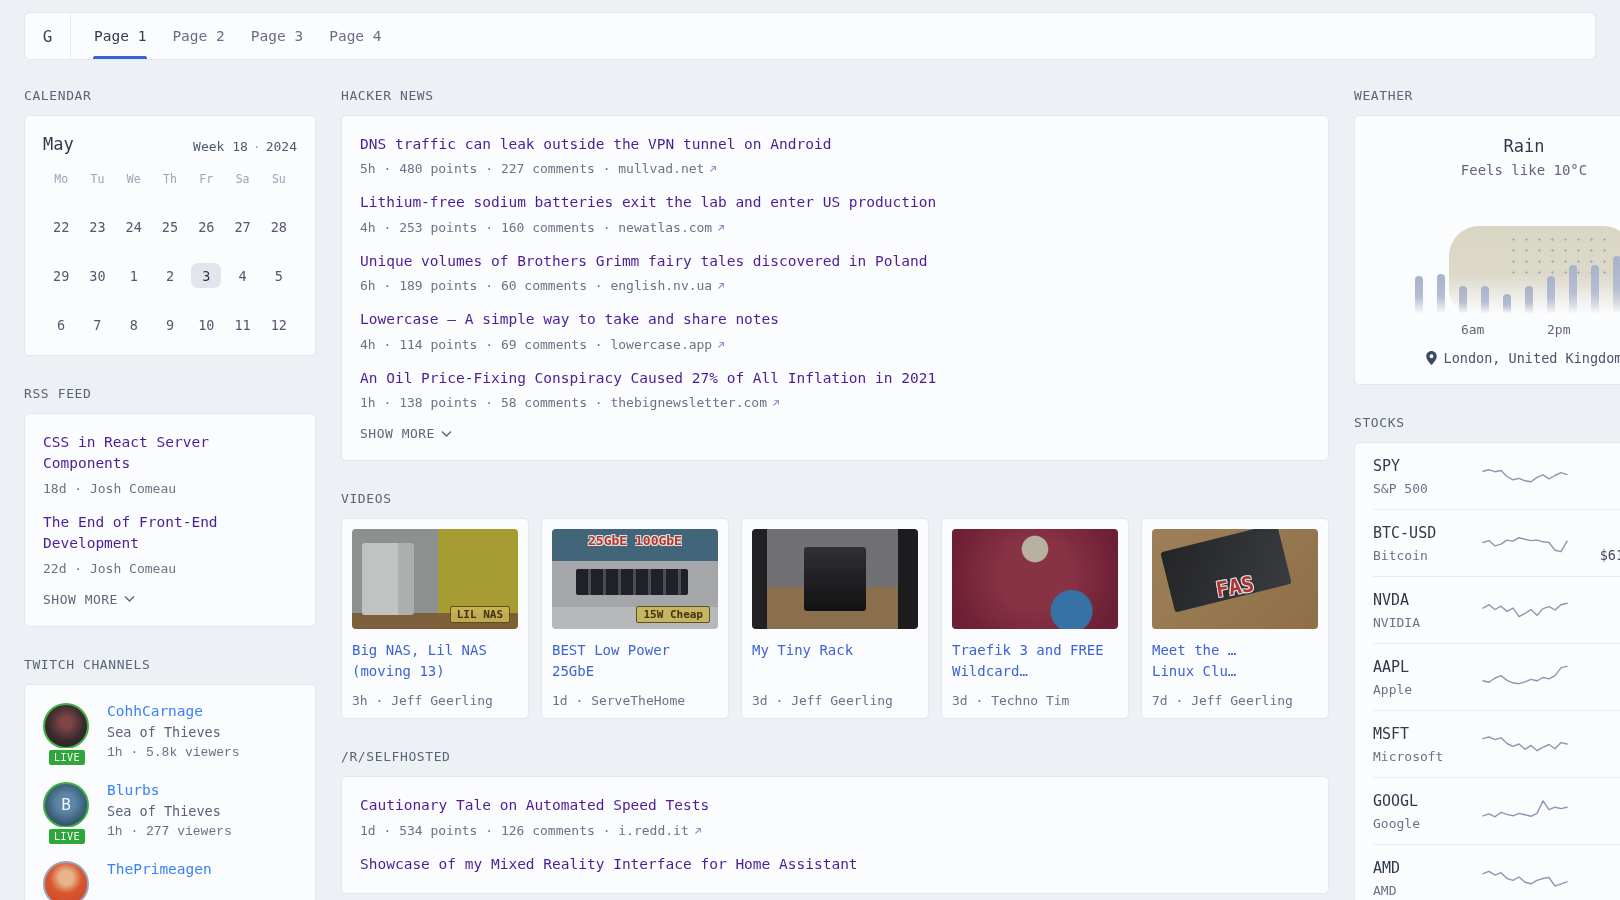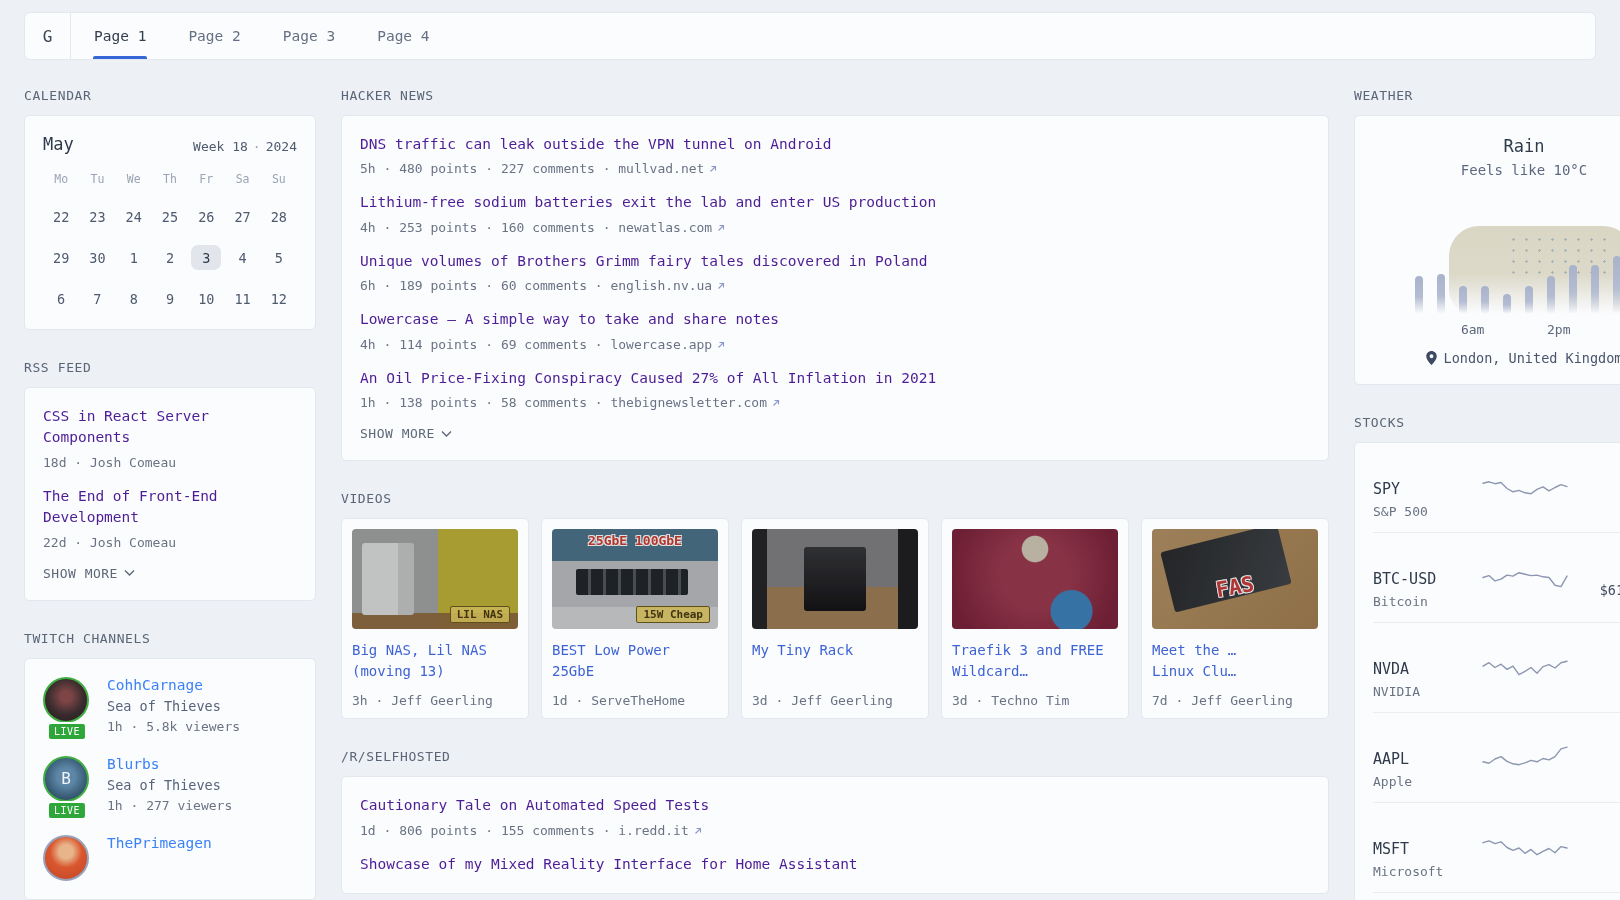--- a/index.html
+++ b/index.html
@@ -12,21 +12,21 @@
   
   .topbar {
     margin:12px 24px 0 24px; height:48px;
     background:#fbfcfe; border:1px solid #e3e7ee; border-radius:6px;
     display:flex; align-items:stretch;
   }
   .logo {
     width:46px; display:flex; align-items:center; justify-content:center;
     font-size:16px; color:#3a4556; border-right:1px solid #e6e9ef; cursor:pointer;
   }
-  .tabs { display:flex; gap:40px; padding-left:22px; }
+  .tabs { display:flex; gap:24px; padding-left:22px; }
   .tab {
     position:relative; display:flex; align-items:center; padding:0 1px;
     font-size:14.5px; color:#6470854; color:#667084; cursor:pointer; text-decoration:none;
   }
   .tab.active { color:#323d4e; }
   .tab.active::after {
     content:''; position:absolute; left:0; right:0; bottom:0; height:3px;
     background:#3566d6; border-radius:2px 2px 0 0;
   }
   
@@ -80,21 +80,21 @@
   .av-cohh { background:radial-gradient(circle at 50% 42%, #7e4546 0 16%, #3a2c2e 55%, #23191c 100%); }
   .av-blurbs { background:radial-gradient(circle at 50% 45%, #5d87a6 0 28%, #2e4f68 75%, #243d52 100%); }
   .av-prime { background:radial-gradient(circle at 50% 35%, #e8b48a 0 20%, #d9572f 46%, #c04524 100%); }
   .live-badge {
     position:absolute; left:50%; transform:translateX(-50%); bottom:-7px;
     background:#2ea63a; color:#fff; font-size:10px; letter-spacing:.5px;
     padding:2px 5px; border-radius:4px; border:2px solid #fbfcfe;
   }
   .tw-name { font-size:14.5px; color:#3b82f6; }
   .tw-cat { font-size:13.5px; color:#57637a; margin-top:5px; }
-  .tw-meta { font-size:13px; color:#6a7384; margin-top:5px; }
+  .tw-meta { font-size:13px; color:#6a7384; margin-top:5px;font-family:Liberation Mono, monospace; }
   
   .vrow { display:flex; gap:12px; overflow:hidden; }
   .vcard {
     flex:none; width:188px; height:201px; background:#fbfcfe;
     border:1px solid #e3e7ee; border-radius:5px; padding:10px;
     display:flex; flex-direction:column;
   }
   .thumb {
     position:relative; height:100px; border-radius:4px; overflow:hidden;
     filter:brightness(.88) saturate(.92);
@@ -148,21 +148,21 @@
   .whours { position:relative; height:16px; margin-top:8px; }
   .whour { position:absolute; transform:translateX(-50%); font-size:13px; color:#5d687c; }
   .wloc { margin-top:12px; display:flex; justify-content:center; align-items:center; gap:7px;
           font-size:13.5px; color:#49556b; }
   .pin { fill:#3c4961; }
   
   .stocks-card { padding:0 18px; }
   .srow { display:flex; align-items:center; padding:13px 0; cursor:pointer; }
   .srow + .srow { border-top:1px solid #e9ecf1; }
   .sleft { width:106px; flex:none; }
-  .ssym { font-size:15px; color:#2f3a4b;margin-top:24px; }
+  .ssym { font-size:15px; color:#2f3a4b; }
   .sname { font-size:13px; color:#6a7384; margin-top:6px; }
   .sspark { flex:1; display:flex; justify-content:center; }
   .sright { width:110px; flex:none; text-align:right; }
   .schg { font-size:15px; color:#2f9e44; }
   .sprice { font-size:13.5px; color:#3f4b61; margin-top:6px; }
 </style>
 </head>
 <body>
 
 <header class="topbar">
@@ -190,21 +190,21 @@
         <div class="cal-grid">
 
         <div class="cal-wd">Mo</div>
             <div class="cal-wd">Tu</div>
             <div class="cal-wd">We</div>
             <div class="cal-wd">Th</div>
             <div class="cal-wd">Fr</div>
             <div class="cal-wd">Sa</div>
             <div class="cal-wd">Su</div>
           </div>
-        <div class="cal-grid" style="margin-top:12px; row-gap:16px;">
+        <div class="cal-grid" style="margin-top:22px; row-gap:24px;">
 
         <div class="cal-day">
               <span>22</span>
             </div>
             <div class="cal-day">
               <span>23</span>
             </div>
             <div class="cal-day">
               <span>24</span>
             </div>
@@ -439,21 +439,21 @@
         </div>
     </section>
 
     <section>
       <h2 class="sec">/R/SELFHOSTED</h2>
       <div class="card pad">
         <div>
 
         <div class="feed-item">
               <a class="ftitle">Cautionary Tale on Automated Speed Tests</a>
-              <div class="meta"><span>1d · 806 points · 155 comments · i.redd.it</span><svg class="ext-arrow" width="10" height="10" viewBox="0 0 12 12">
+              <div class="meta"><span>1d · 534 points · 126 comments · i.redd.it</span><svg class="ext-arrow" width="10" height="10" viewBox="0 0 12 12">
                   <path d="M3 9 L9 3 M4.2 3 H9 V7.8"></path>
                 </svg></div>
             </div>
             <div class="feed-item">
               <a class="ftitle">Showcase of my Mixed Reality Interface for Home Assistant</a>
 
             </div>
           </div>
       </div>
     </section>

